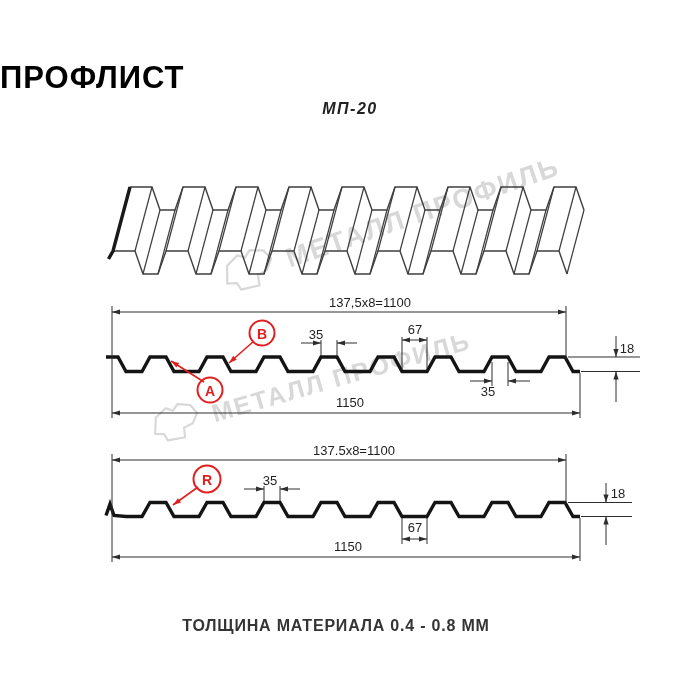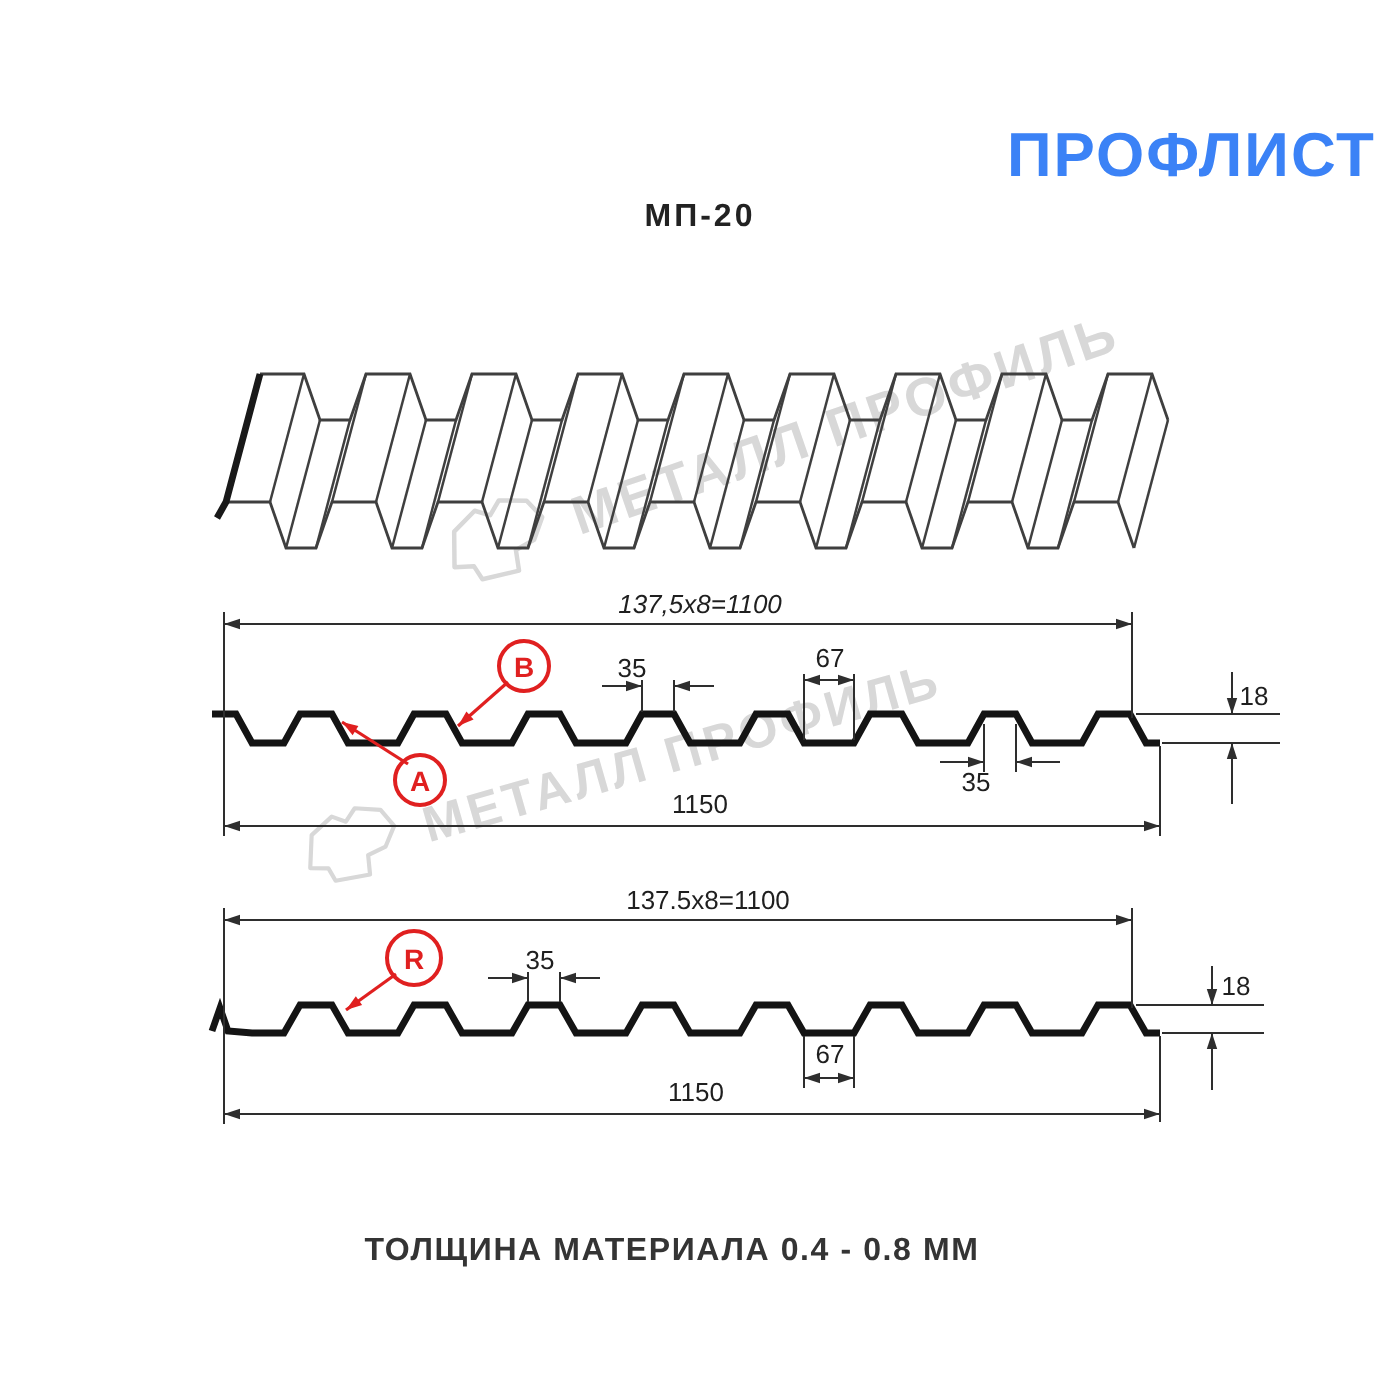--- a/index.html
+++ b/index.html
@@ -1,21 +1,21 @@
 <!DOCTYPE html>
 <html><head>
 <meta charset="utf-8">
 <style>
   html,body{margin:0;padding:0;background:#ffffff;}
   .stage{position:relative;width:700px;height:700px;background:#fff;overflow:hidden;
          font-family:"Liberation Sans",sans-serif;}
-  .title{position:absolute;top:60px;left:0;width:688px;text-align:right;
-         font-size:31px;font-weight:bold;letter-spacing:1px;color:#3b82f6;}
+  .title{position:absolute;top:60px;left:0;width:688px;text-align:left;
+         font-size:31px;font-weight:bold;letter-spacing:1px;color:#000000;}
   .subtitle{position:absolute;top:100px;left:0;width:700px;text-align:center;
-         font-size:16px;font-weight:bold;letter-spacing:1.5px;color:#222;}
+         font-size:16px;font-weight:bold;letter-spacing:1.5px;color:#222;font-style:italic;}
   .footer{position:absolute;top:617px;left:0;width:672px;text-align:center;
          font-size:16px;font-weight:bold;letter-spacing:0.8px;color:#343434;}
   .wm{position:absolute;display:flex;align-items:center;gap:10px;white-space:nowrap;
       color:#d8d8d8;font-weight:bold;pointer-events:none;}
   .wm1{left:224px;top:258px;font-size:27px;letter-spacing:2px;
        transform:rotate(-19deg);transform-origin:0 60%;}
   .wm2{left:152px;top:410px;font-size:25px;letter-spacing:2px;
        transform:rotate(-16deg);transform-origin:0 60%;}
   svg.art{position:absolute;left:0;top:0;}
   .dim-label{position:absolute;transform:translate(-50%,-50%);font-size:13px;
@@ -147,21 +147,21 @@
       <polygon points="580,557 572,554.4 572,559.6" fill="#2e2e2e"></polygon>
       <line x1="580" y1="518" x2="580" y2="561" stroke="#2e2e2e" stroke-width="1"></line>
       <line x1="204" y1="382" x2="171" y2="361" stroke="#e02020" stroke-width="1.6"></line>
       <polygon points="171,361 179.19885573077838,363.0171179206686 176.29972807293532,367.57288995442195" fill="#e02020"></polygon>
       <line x1="254" y1="341" x2="229" y2="363" stroke="#e02020" stroke-width="1.6"></line>
       <polygon points="229,363 233.22201281917356,355.68805034517237 236.78940345159052,359.74190333655525" fill="#e02020"></polygon>
       <line x1="198" y1="487" x2="173" y2="505" stroke="#e02020" stroke-width="1.6"></line>
       <polygon points="173,505 177.91465197183024,498.13441947132037 181.06989749139368,502.51670491515847" fill="#e02020"></polygon>
     </svg>
 
-  <div class="dim-label" style="left:350px;top:302px;font-style:italic;">137,5x8=1100</div>
+  <div class="dim-label" style="left:370px;top:302px;">137,5x8=1100</div>
   <div class="dim-label" style="left:316px;top:334px;">35</div>
   <div class="dim-label" style="left:415px;top:329px;">67</div>
   <div class="dim-label" style="left:627px;top:348px;">18</div>
   <div class="dim-label" style="left:488px;top:391px;">35</div>
   <div class="dim-label" style="left:350px;top:402px;">1150</div>
   <div class="callout" style="left:210px;top:390px;">
     <span>A</span>
   </div>
   <div class="callout" style="left:262px;top:333px;">
     <span>B</span>

